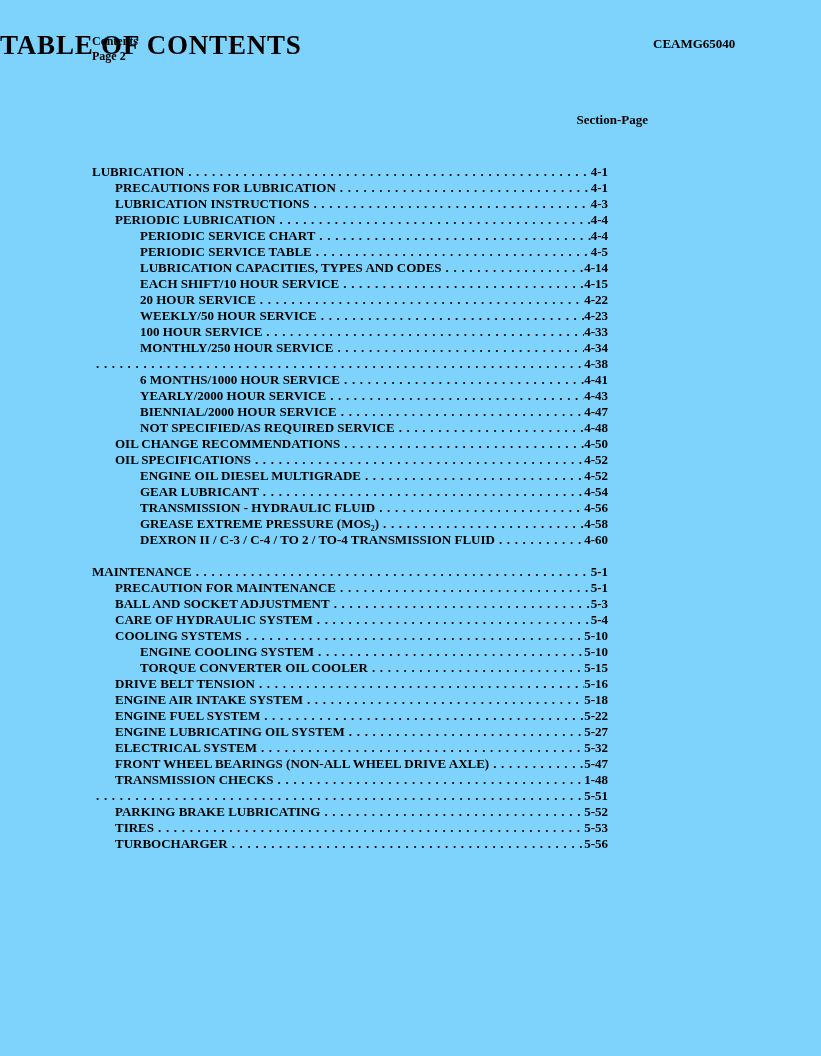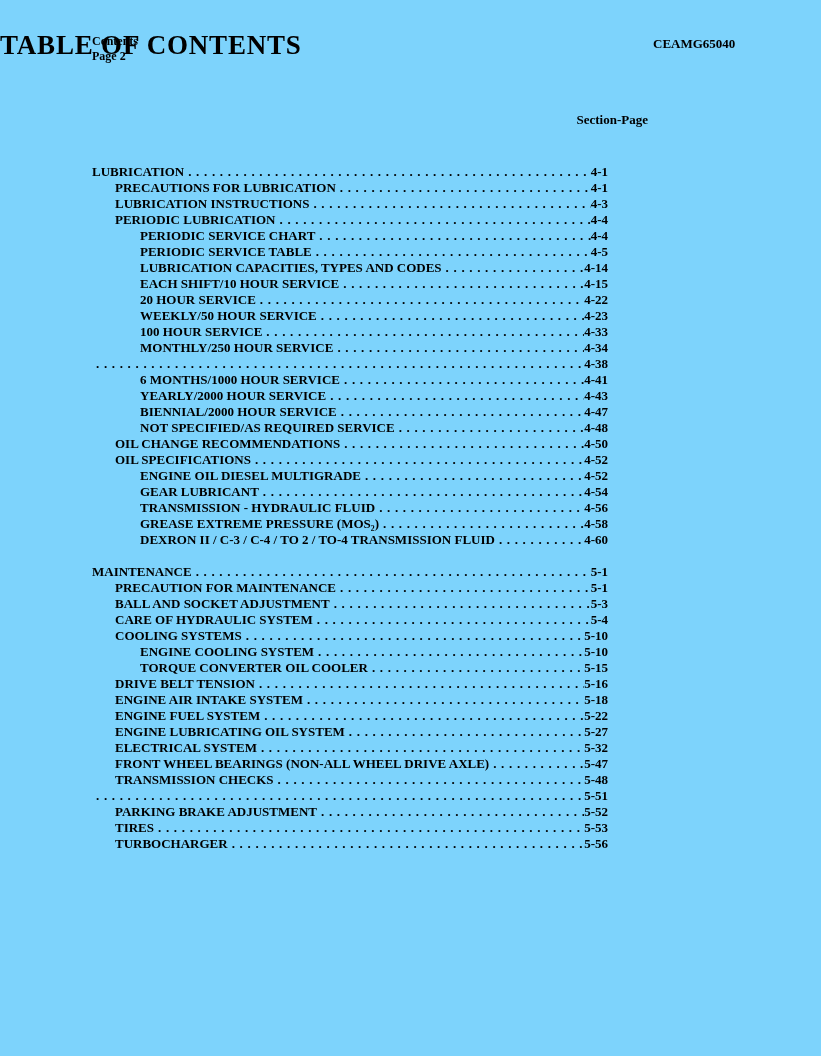--- a/index.html
+++ b/index.html
@@ -288,28 +288,28 @@
           <span class="toc-page-num">5-32</span>
         </div>
         <div class="toc-row indent-1">
           <span class="toc-label">FRONT WHEEL BEARINGS (NON-ALL WHEEL DRIVE AXLE)</span>
           <span class="leader">. . . . . . . . . . . . . . . . . . . . . . . . . . . . . . . . . . . . . . . . . . . . . . . . . . . . . . . . . . . . . . . . . . . . . . . . . . . . . . . . . . . . . . . . . . . . . . . . . . . . . . . . . . . . . . . . . . . . . . . . . . . . . . . . . . </span>
           <span class="toc-page-num">5-47</span>
         </div>
         <div class="toc-row indent-1">
           <span class="toc-label">TRANSMISSION CHECKS</span>
           <span class="leader">. . . . . . . . . . . . . . . . . . . . . . . . . . . . . . . . . . . . . . . . . . . . . . . . . . . . . . . . . . . . . . . . . . . . . . . . . . . . . . . . . . . . . . . . . . . . . . . . . . . . . . . . . . . . . . . . . . . . . . . . . . . . . . . . . . </span>
-          <span class="toc-page-num">5-48</span>
+          <span class="toc-page-num">1-48</span>
         </div>
         <div class="toc-row indent-1">
           <span class="leader">. . . . . . . . . . . . . . . . . . . . . . . . . . . . . . . . . . . . . . . . . . . . . . . . . . . . . . . . . . . . . . . . . . . . . . . . . . . . . . . . . . . . . . . . . . . . . . . . . . . . . . . . . . . . . . . . . . . . . . . . . . . . . . . . . . </span>
           <span class="toc-page-num">5-51</span>
         </div>
         <div class="toc-row indent-1">
-          <span class="toc-label">PARKING BRAKE ADJUSTMENT</span>
+          <span class="toc-label">PARKING BRAKE LUBRICATING</span>
           <span class="leader">. . . . . . . . . . . . . . . . . . . . . . . . . . . . . . . . . . . . . . . . . . . . . . . . . . . . . . . . . . . . . . . . . . . . . . . . . . . . . . . . . . . . . . . . . . . . . . . . . . . . . . . . . . . . . . . . . . . . . . . . . . . . . . . . . . </span>
           <span class="toc-page-num">5-52</span>
         </div>
         <div class="toc-row indent-1">
           <span class="toc-label">TIRES</span>
           <span class="leader">. . . . . . . . . . . . . . . . . . . . . . . . . . . . . . . . . . . . . . . . . . . . . . . . . . . . . . . . . . . . . . . . . . . . . . . . . . . . . . . . . . . . . . . . . . . . . . . . . . . . . . . . . . . . . . . . . . . . . . . . . . . . . . . . . . </span>
           <span class="toc-page-num">5-53</span>
         </div>
         <div class="toc-row indent-1">
           <span class="toc-label">TURBOCHARGER</span>

